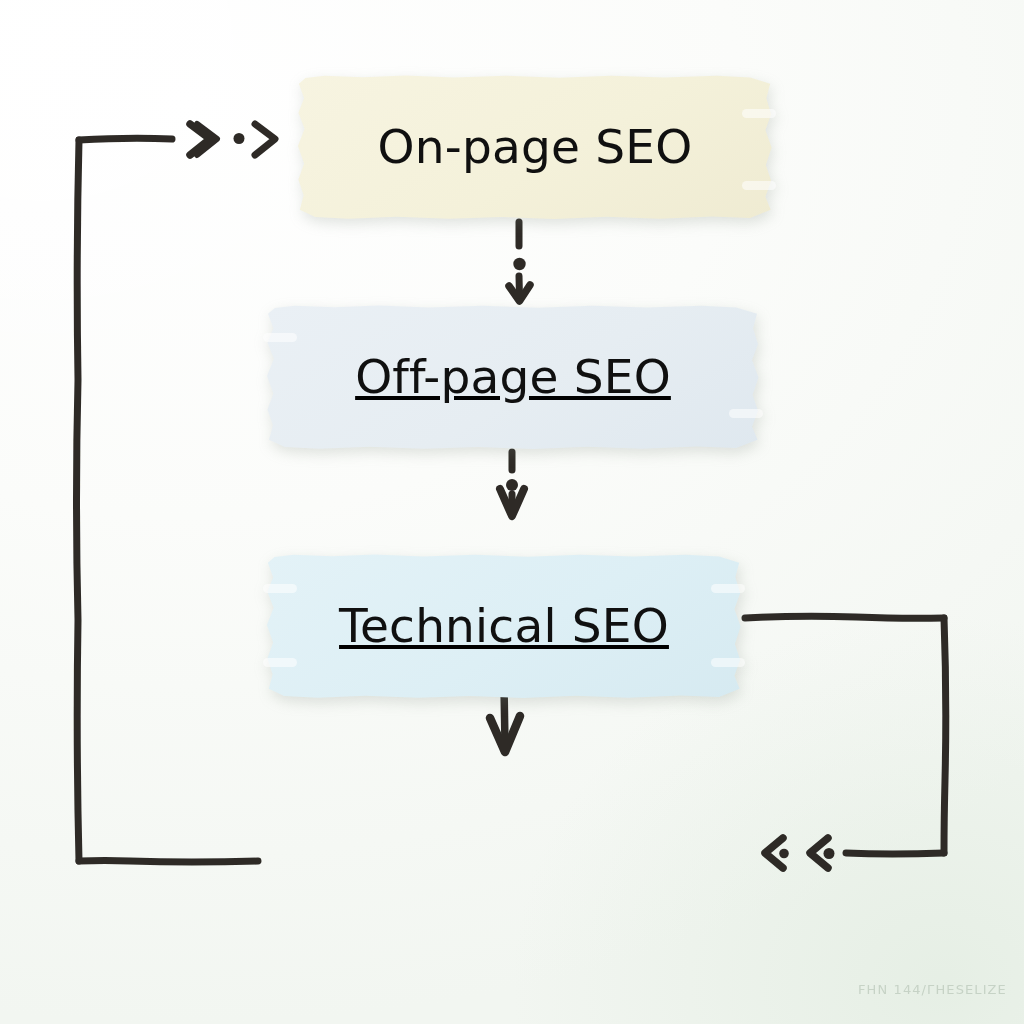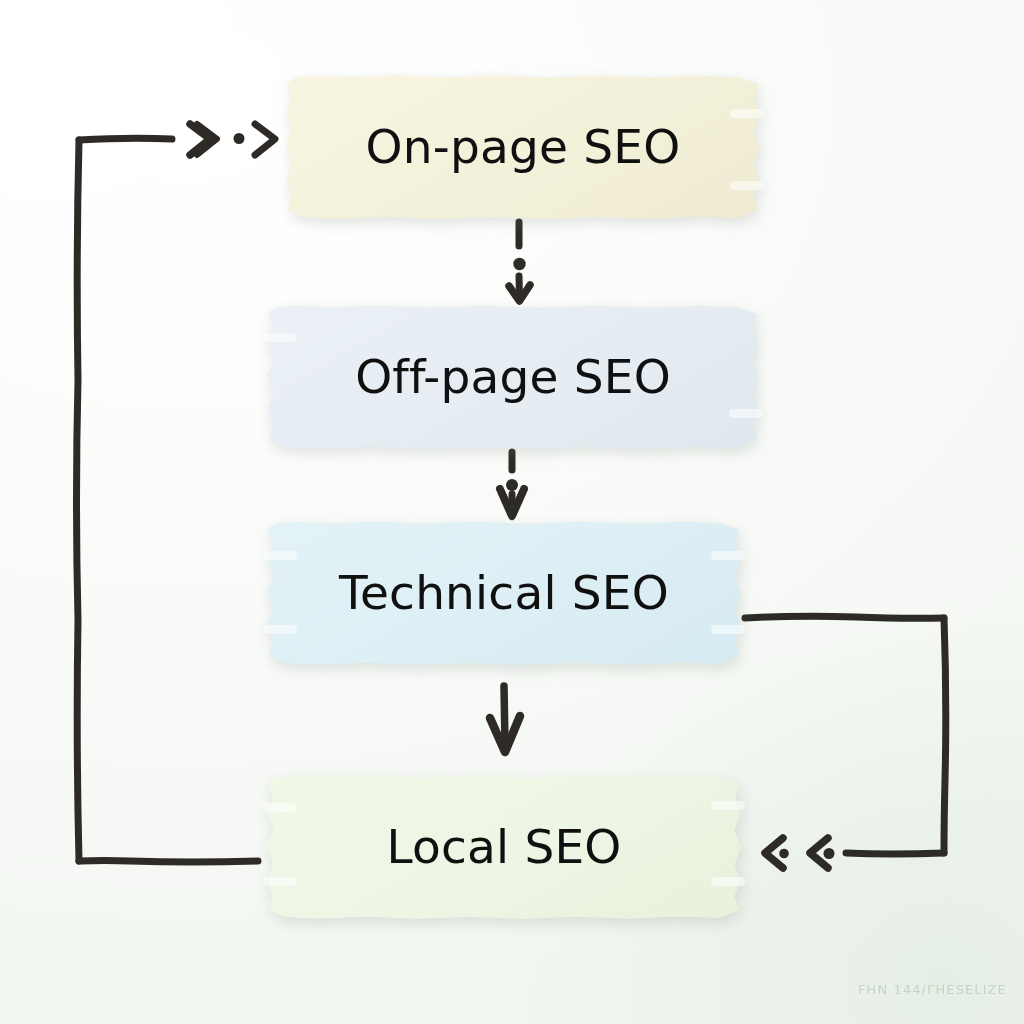--- a/index.html
+++ b/index.html
@@ -147,47 +147,39 @@
         <path d="M79,140 Q130,137 172,139" stroke-width="7"></path>
 
         <path d="M190,124 L210,139 L190,155" stroke-width="7.5"></path>
         <path d="M197,124 L217,139 L197,155" stroke-width="6"></path>
         <circle cx="239" cy="138.5" r="5.5" fill="#2e2b27" stroke="none"></circle>
         <path d="M255,124 L275,139 L255,155" stroke-width="7"></path>
       </g>
     </g>
   </svg>
 
-  <div class="node" style="left:284px; top:75px; width:478px; height:145px;">
+  <div class="node" style="left:296px; top:75px; width:478px; height:145px;">
     <div class="paper" style="background:linear-gradient(150deg,#f7f4e1 0%,#f4f1da 55%,#efebd2 100%);"></div>
     <div class="notch" style="right:-2px; top:34px;"></div>
     <div class="notch" style="right:-2px; bottom:30px;"></div>
     <span class="label" style="position:relative;">On-page SEO</span>
   </div>
 
-  <div class="node" style="left:265px; top:305px; width:496px; height:145px;">
+  <div class="node" style="left:265px; top:305px; width:496px; height:145px;text-decoration:underline;">
     <div class="paper" style="background:linear-gradient(150deg,#eaf0f5 0%,#e6edf2 55%,#dfe8ef 100%);"></div>
     <div class="notch" style="left:-2px; top:28px;"></div>
     <div class="notch" style="right:-2px; bottom:32px;"></div>
     <span class="label" style="position:relative;">Off-page SEO</span>
   </div>
 
-  <div class="node" style="left:265px; top:521px; width:478px; height:145px;">
+  <div class="node" style="left:265px; top:554px; width:478px; height:145px;text-decoration:underline;">
     <div class="paper" style="background:linear-gradient(150deg,#e3f2f7 0%,#ddeff5 55%,#d6eaf1 100%);"></div>
     <div class="notch" style="left:-2px; top:30px;"></div>
     <div class="notch" style="right:-2px; top:30px;"></div>
     <div class="notch" style="left:-2px; bottom:32px;"></div>
     <div class="notch" style="right:-2px; bottom:32px;"></div>
     <span class="label" style="position:relative;">Technical SEO</span>
   </div>
 
-  <div class="node" style="left:265px; top:775px; width:478px; height:145px;">
-    <div class="paper" style="background:linear-gradient(150deg,#f1f8e8 0%,#edf5e4 55%,#e7f1dc 100%);"></div>
-    <div class="notch" style="left:-2px; top:28px;"></div>
-    <div class="notch" style="right:-2px; top:26px;"></div>
-    <div class="notch" style="left:-2px; bottom:34px;"></div>
-    <div class="notch" style="right:-2px; bottom:34px;"></div>
-    <span class="label" style="position:relative;">Local SEO</span>
-  </div>
 
   <div class="watermark" style="left:858px; top:982px;">FHN 144/ΓHESELIZE</div>
 
 </div>
 
 </body></html>

